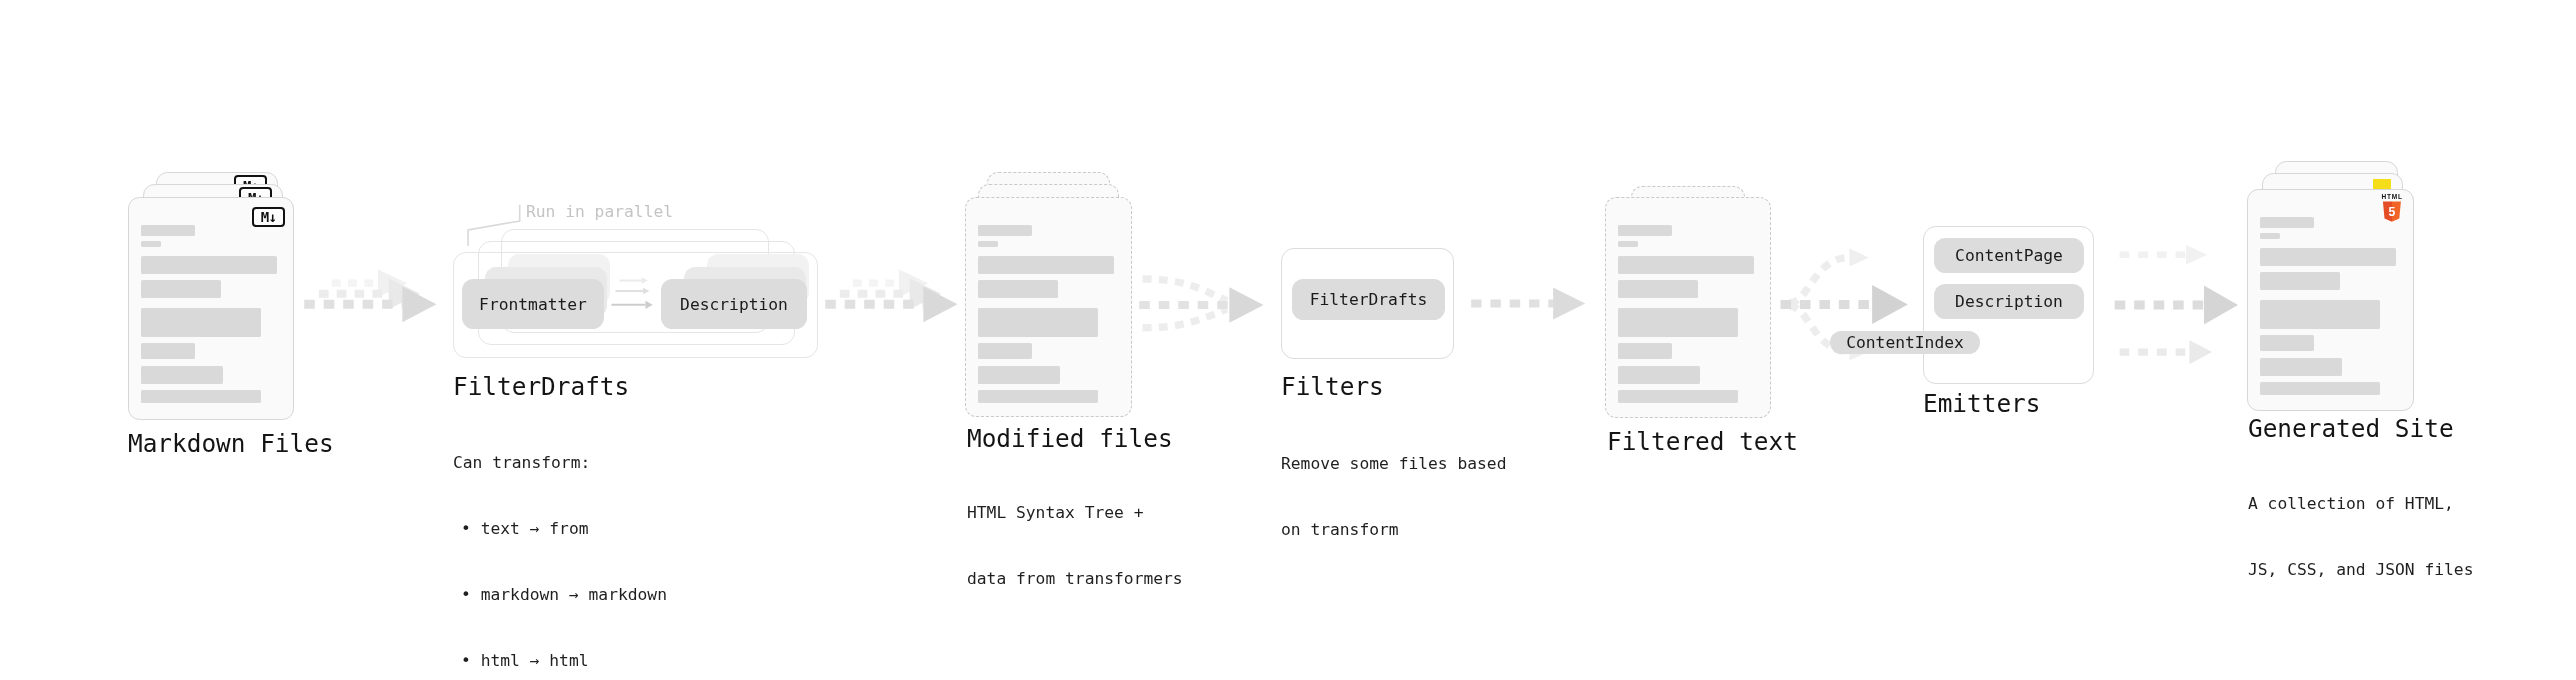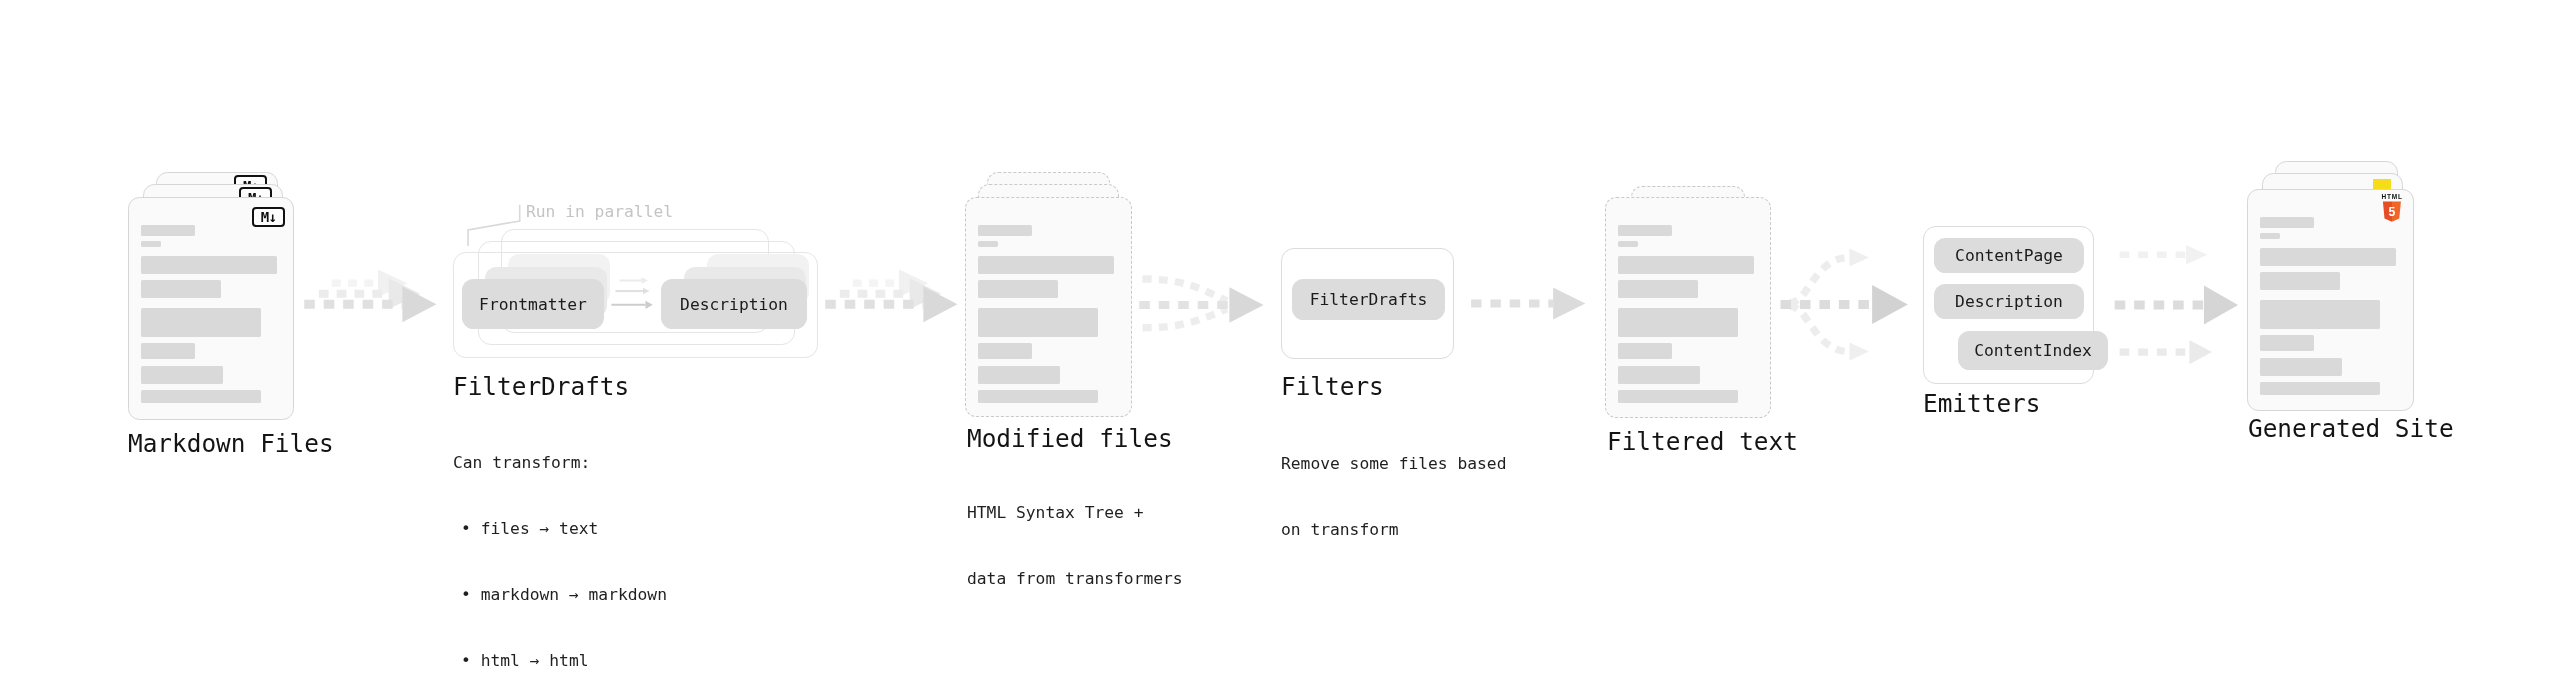--- a/index.html
+++ b/index.html
@@ -108,21 +108,21 @@
     <polygon points="40,4 40,12 48,8" fill="#ebebeb"></polygon>
     <line x1="8" y1="21" x2="42" y2="21" stroke="#dfdfdf" stroke-width="2.5"></line>
     <polygon points="42,17 42,25 50,21" fill="#dfdfdf"></polygon>
     <line x1="3" y1="38" x2="45" y2="38" stroke="#cdcdcd" stroke-width="2.5"></line>
     <polygon points="45,33 45,43 54,38" fill="#cdcdcd"></polygon>
   </svg>
 
   <div class="node-title" style="left:453px;top:372px">FilterDrafts</div>
   <div class="node-desc" style="left:453px;top:408px">
     <div>Can transform:</div>
-    <div class="bullet">• files → text</div>
+    <div class="bullet">• text → from</div>
     <div class="bullet">• markdown → markdown</div>
     <div class="bullet">• html → html</div>
   </div>
 
   <svg style="left:822px;top:254px" width="146" height="73" viewBox="0 0 180 90">
     <line x1="38" y1="36" x2="95" y2="36" stroke="#f4f4f4" stroke-width="9" stroke-dasharray="11 9"></line>
     <polygon points="95,19 95,53 131,36" fill="#f1f1f1"></polygon>
     <line x1="22" y1="49" x2="108" y2="49" stroke="#ececec" stroke-width="10" stroke-dasharray="12 10"></line>
     <polygon points="108,30 108,68 147,49" fill="#e9e9e9"></polygon>
     <line x1="4" y1="62" x2="125" y2="62" stroke="#e0e0e0" stroke-width="11" stroke-dasharray="13 11"></line>
@@ -189,21 +189,21 @@
     <polygon points="88,13 88,35 112,24" fill="#efefef"></polygon>
     <path d="M 14 84 C 38 84, 44 140, 88 140" fill="none" stroke="#ededed" stroke-width="9" stroke-dasharray="11 9"></path>
     <polygon points="88,129 88,151 112,140" fill="#efefef"></polygon>
     <line x1="3" y1="82" x2="116" y2="82" stroke="#dcdcdc" stroke-width="11" stroke-dasharray="13 11"></line>
     <polygon points="116,58 116,106 160,82" fill="#d2d2d2"></polygon>
   </svg>
 
   <div class="outline" style="left:1923px;top:226px;width:171px;height:158px"></div>
   <div class="gbox" style="left:1934px;top:238px;width:150px;height:35px">ContentPage</div>
   <div class="gbox" style="left:1934px;top:284px;width:150px;height:35px">Description</div>
-  <div class="gbox" style="left:1958px;top:331px;width:150px;height:39px">ContentIndex</div>
+  <div class="gbox" style="left:1830px;top:331px;width:150px;height:23px">ContentIndex</div>
   <div class="node-title" style="left:1923px;top:389px">Emitters</div>
 
   <svg style="left:2113px;top:236px" width="130" height="138" viewBox="0 0 160 170">
     <line x1="8" y1="23" x2="90" y2="23" stroke="#f1f1f1" stroke-width="8" stroke-dasharray="12 11"></line>
     <polygon points="90,11 90,35 116,23" fill="#f1f1f1"></polygon>
     <line x1="2" y1="85" x2="112" y2="85" stroke="#dcdcdc" stroke-width="11" stroke-dasharray="13 11"></line>
     <polygon points="112,61 112,109 154,85" fill="#d5d5d5"></polygon>
     <line x1="8" y1="143" x2="94" y2="143" stroke="#eaeaea" stroke-width="9" stroke-dasharray="12 11"></line>
     <polygon points="94,128 94,158 122,143" fill="#eaeaea"></polygon>
   </svg>
@@ -227,15 +227,19 @@
         <div class="sk" style="width: 20.3px; height: 5.7px; margin-top: 4.9px;"></div>
         <div class="sk" style="width: 136px; height: 18px; margin-top: 9px;"></div>
         <div class="sk" style="width: 80px; height: 18px; margin-top: 6.5px;"></div>
         <div class="sk" style="width: 120px; height: 28.4px; margin-top: 9.8px;"></div>
         <div class="sk" style="width: 54px; height: 16.3px; margin-top: 6.5px;"></div>
         <div class="sk" style="width: 82px; height: 18px; margin-top: 6.5px;"></div>
         <div class="sk" style="width: 120px; height: 12.2px; margin-top: 6.5px;"></div>
       </div>
   </div>
   <div class="node-title" style="left:2248px;top:414px">Generated Site</div>
+  <div class="node-desc" style="left:2248px;top:449px">
+    <div>A collection of HTML,</div>
+    <div>JS, CSS, and JSON files</div>
+  </div>
 
 </div>
 
 
 </body></html>

